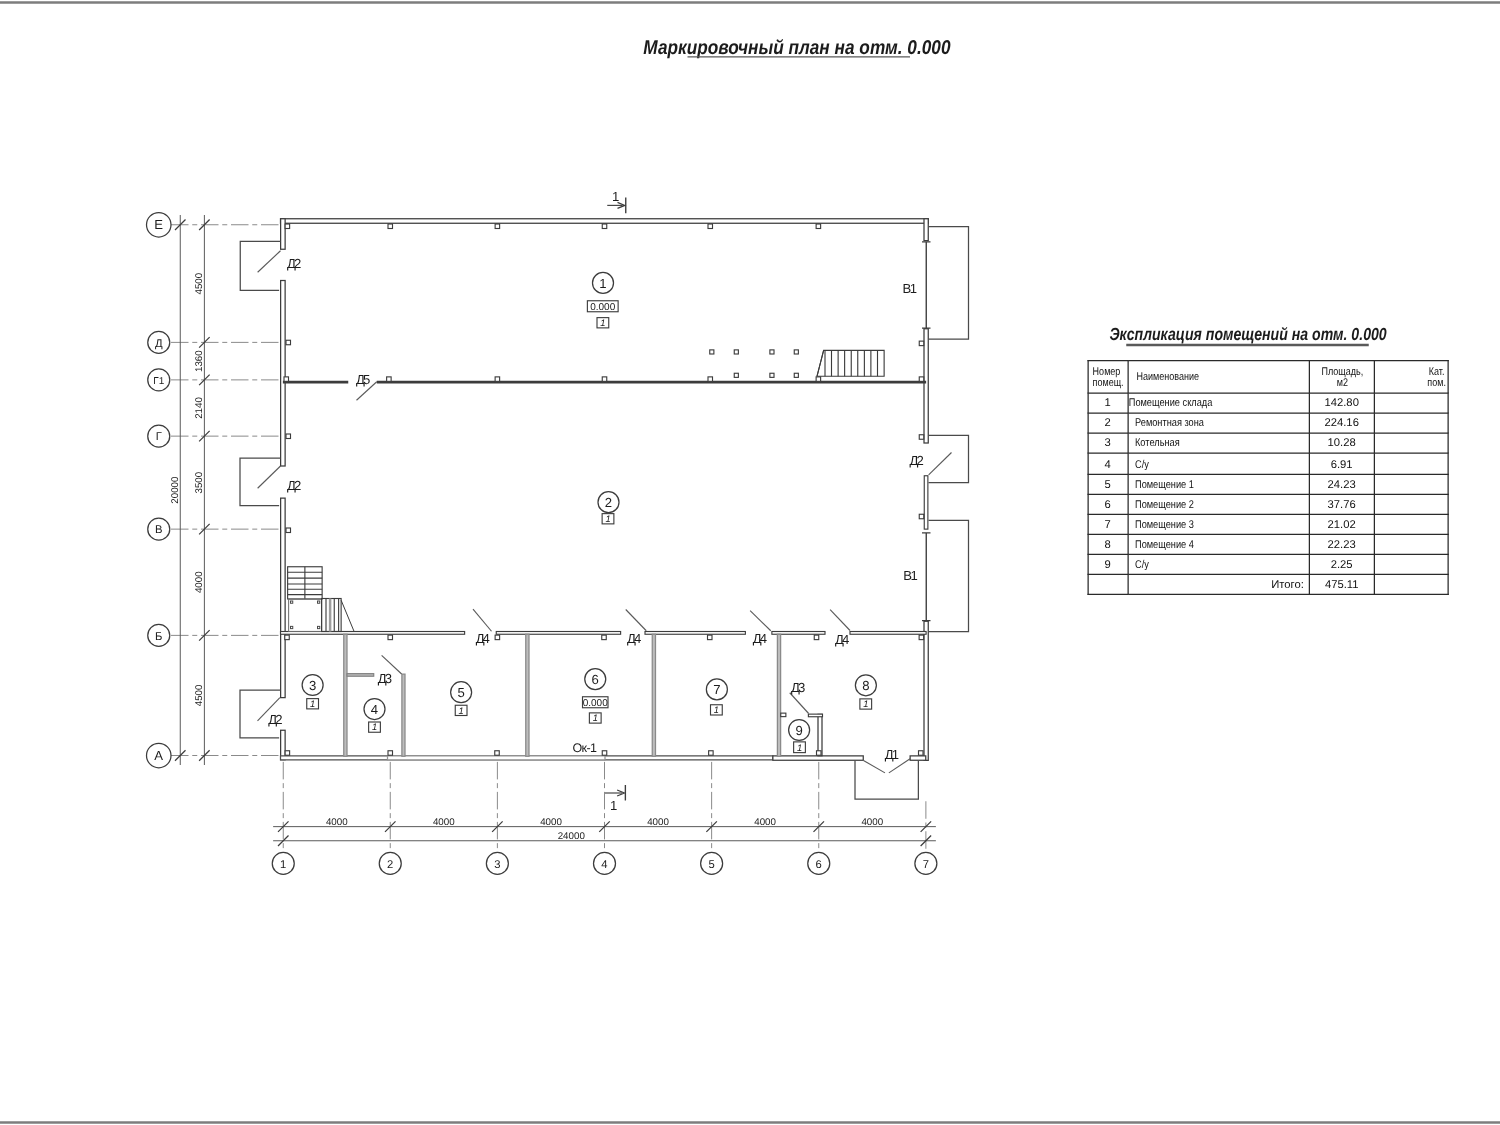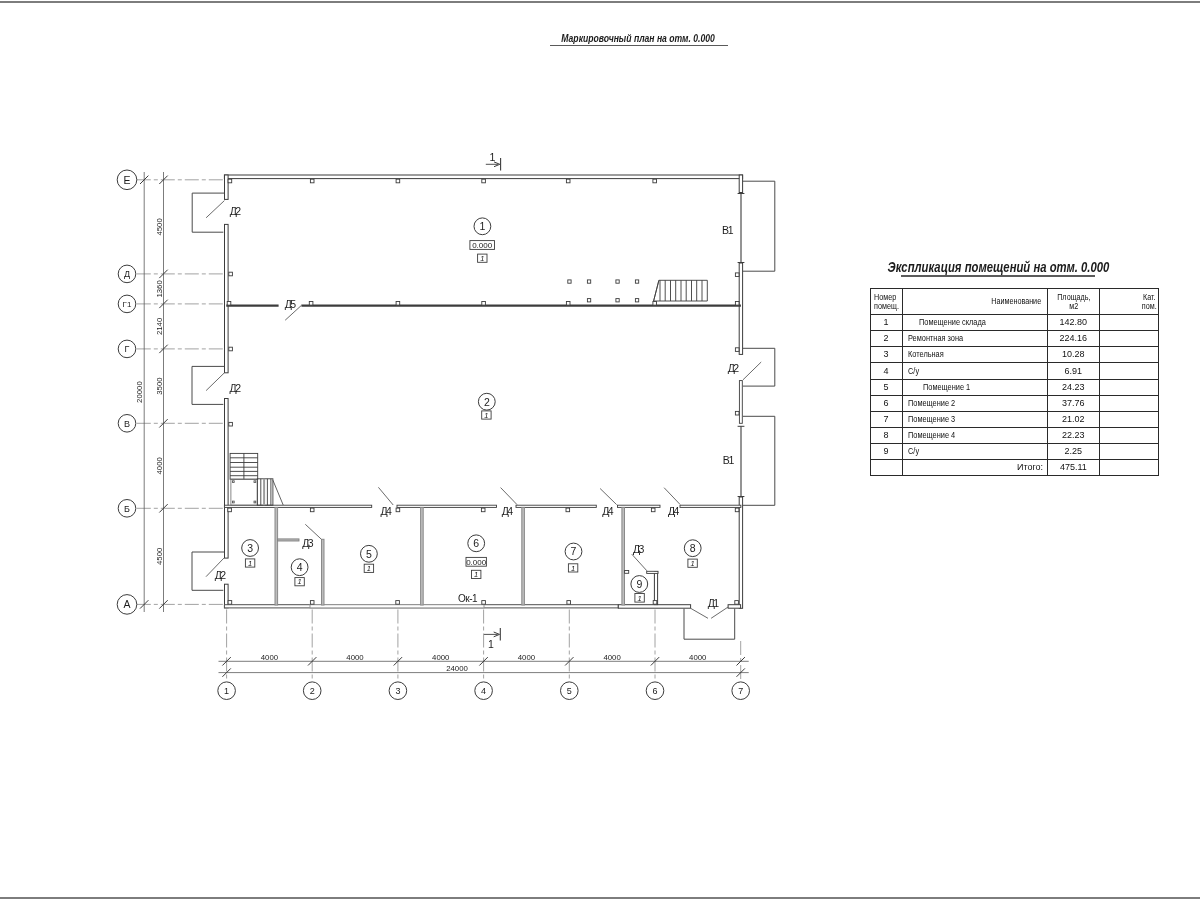--- a/index.html
+++ b/index.html
@@ -11,21 +11,21 @@
 table.expl .hd{display:inline-block;transform:scaleX(0.80);transform-origin:50% 50%;white-space:pre;font-size:9px;line-height:9px;}
 table.expl td{border:1px solid #2a2a2a;padding:0;line-height:1.0;}
 </style>
 </head>
 <body>
 
 <div class="abs" style="left:0;top:1px;width:1200px;height:1.7px;background:#7d7d7d"></div>
 
 <div class="abs" style="left:0;top:897.4px;width:1200px;height:1.6px;background:#7d7d7d"></div>
 
-<div class="abs" style="left:438px;top:31.9px;width:400px;text-align:center;font-size:10px;font-style:italic;font-weight:bold;line-height:13px;"><span style="display:inline-block;transform:scaleX(0.862);transform-origin:50% 50%;white-space:pre;">Маркировочный план на отм. 0.000</span></div>
+<div class="abs" style="left:438px;top:31.9px;width:400px;text-align:center;font-size:16px;font-style:italic;font-weight:bold;line-height:13px;"><span style="display:inline-block;transform:scaleX(0.862);transform-origin:50% 50%;white-space:pre;">Маркировочный план на отм. 0.000</span></div>
 <div class="abs" style="left:549.5px;top:45px;width:178px;height:1.2px;background:#5a5a5a;"></div>
 
 <svg class="abs" style="left:0;top:0" width="1200" height="900" viewBox="0 0 1200 900">
 
 <rect x="224.4" y="175.0" width="518.2" height="3.6" fill="#ffffff" stroke="#3c3c3c" stroke-width="1"></rect>
 
 <rect x="224.5" y="175.0" width="3.6" height="24.4" fill="#ffffff" stroke="#3c3c3c" stroke-width="1"></rect>
 
 <rect x="224.5" y="224.4" width="3.6" height="148.4" fill="#ffffff" stroke="#3c3c3c" stroke-width="1"></rect>
 
@@ -523,27 +523,27 @@
 </svg>
 
 <div class="abs" style="left:798px;top:260.7px;width:400px;text-align:center;font-size:14px;font-style:italic;font-weight:bold;line-height:13px;"><span style="display:inline-block;transform:scaleX(0.807);transform-origin:50% 50%;white-space:pre;">Экспликация помещений на отм. 0.000</span></div>
 <div class="abs" style="left:901px;top:275.4px;width:194px;height:1.3px;background:#5a5a5a;"></div>
 
 <div class="abs" style="left:869.6px;top:288px;">
 <table class="expl" style="border:1.6px solid #2a2a2a;">
 <tbody>
         <tr style="height:26.2px;">
           <td style="width:31px;"><span class="hd">Номер<br>помещ.</span></td>
-          <td style="width:144.5px;text-align:right;"><span class="hd">Наименование</span></td>
+          <td style="width:144.5px;text-align:left;"><span class="hd">Наименование</span></td>
           <td style="width:50.5px;text-align:center;margin-top:40px;"><span class="hd">Площадь,<br>м2</span></td>
           <td style="width:16.5px;text-align:center;padding-left:40px;"><span class="hd">Кат.<br>пом.</span></td>
         </tr>
 <tr style="height:16.1px;">
           <td style="text-align:center;">1</td>
-          <td style="padding-left:16px;"><span class="nm">Помещение склада</span></td>
+          <td style="padding-left:0;"><span class="nm">Помещение склада</span></td>
           <td style="text-align:center;">142.80</td>
           <td></td>
         </tr>
 <tr style="height:16.1px;">
           <td style="text-align:center;">2</td>
           <td style="padding-left:5px;"><span class="nm">Ремонтная зона</span></td>
           <td style="text-align:center;">224.16</td>
           <td></td>
         </tr>
 <tr style="height:16.1px;">
@@ -553,21 +553,21 @@
           <td></td>
         </tr>
 <tr style="height:16.1px;">
           <td style="text-align:center;">4</td>
           <td style="padding-left:5px;"><span class="nm">С/у</span></td>
           <td style="text-align:center;">6.91</td>
           <td></td>
         </tr>
 <tr style="height:16.1px;">
           <td style="text-align:center;">5</td>
-          <td style="padding-left:20px;"><span class="nm">Помещение 1</span></td>
+          <td style="padding-left:5px;"><span class="nm">Помещение 1</span></td>
           <td style="text-align:center;">24.23</td>
           <td></td>
         </tr>
 <tr style="height:16.1px;">
           <td style="text-align:center;">6</td>
           <td style="padding-left:5px;"><span class="nm">Помещение 2</span></td>
           <td style="text-align:center;">37.76</td>
           <td></td>
         </tr>
 <tr style="height:16.1px;">

